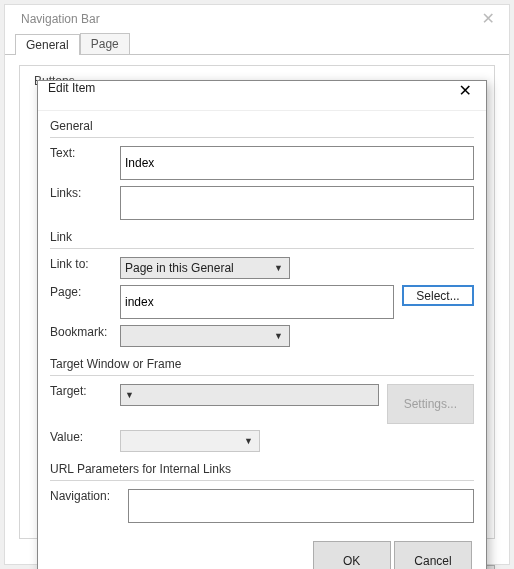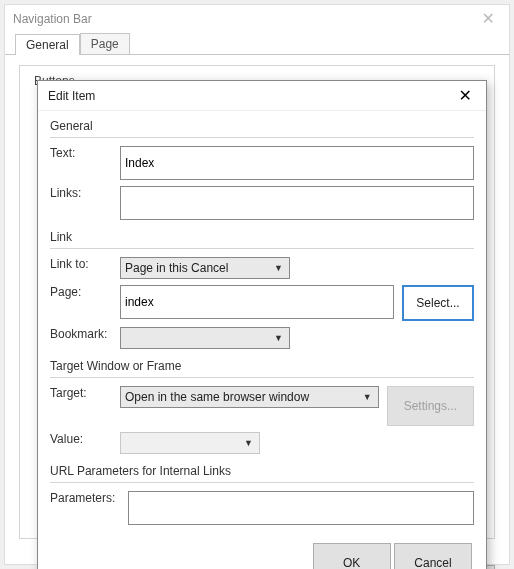--- a/index.html
+++ b/index.html
@@ -1,18 +1,18 @@
 <!DOCTYPE html>
 <html><head>
 <meta charset="utf-8">
 <style>
   * { box-sizing: border-box; font-family: "Segoe UI", Tahoma, sans-serif; font-size: 12px; }
   body { margin:0; background:#f0f0f0; width:514px; height:569px; position:relative; overflow:hidden; }
   .outer-dialog { position:absolute; left:4px; top:4px; width:506px; height:561px; background:#fff; border:1px solid #ddd; }
-  .title-row { display:flex; align-items:center; height:28px; padding:0 8px; }
+  .title-row { display:flex; align-items:center; height:28px; padding:0 8px;margin-left:8px; }
   .title-row .title { color:#888; flex:1; }
   .title-row .close { color:#bbb; font-size:16px; line-height:1; padding:0 6px; }
   .tabs { display:flex; align-items:flex-end; height:22px; padding-left:10px; border-bottom:1px solid #c5c5c5; }
   .tab { padding:3px 10px 3px; border:1px solid #c5c5c5; border-bottom:none; background:#fff; margin-right:0; position:relative; top:1px; color:#333;}
   .tab.inactive { background:#f5f5f5; color:#555; top:0; }
   .body-pad { padding:10px 14px 8px; }
   .group { border:1px solid #d5d5d5; padding:8px 10px 10px; margin-bottom:12px; }
   .group-title { color:#444; margin-top:-16px; background:#fff; display:inline-block; padding:0 4px; }
   .button-row { text-align:right; padding:6px 14px 4px; }
   button.win { background:#e1e1e1; border:1px solid #adadad; height:40px; padding:0 16px; min-width:78px; color:#222;}
@@ -21,28 +21,28 @@
   .row .lbl { width:70px; color:#333; }
   .row .field { flex:1; display:flex; gap:8px; }
   input[type=text] { border:1px solid #888; height:34px; padding:1px 4px; background:#fff; width:100%; }
   .select { border:1px solid #888; height:22px; padding:1px 6px 1px 4px; background:#e9e9e9; display:flex; align-items:center; justify-content:space-between; gap:6px; color:#222;}
   .select.disabled { color:#888; background:#f0f0f0; border-color:#c8c8c8;}
   .chev { font-size:9px; color:#333; }
   .inner-dialog {
     position:absolute; left:37px; top:80px; width:450px; background:#fff;
     border:1px solid #888; box-shadow:3px 3px 10px rgba(0,0,0,.25);
   }
-  .inner-title { display:flex; align-items:center; height:30px; padding:0 10px; border-bottom:1px solid #eee;}
+  .inner-title { display:flex; align-items:flex-start; height:30px; padding:0 10px; border-bottom:1px solid #eee;}
   .inner-title .t { flex:1; color:#222; }
   .inner-title .x { font-size:16px; padding:0 4px; }
   .inner-body { padding:8px 12px 2px; }
   .section { margin-bottom:10px; }
   .section-title { color:#333; margin-bottom:4px; }
   .hr { border-top:1px solid #d5d5d5; margin:2px 0 8px; }
-  button.select-btn { border:2px solid #3a86d3; background:#fff; height:36px; min-width:72px; color:#222; }
+  button.select-btn { border:2px solid #3a86d3; background:#fff; height:21px; min-width:72px; color:#222; }
   .outer-body-stub { position:relative; height:440px; }
   .stub-letter { position:absolute; left:16px; color:#666; }
 </style>
 </head>
 <body>
 
 <div class="outer-dialog">
   <div class="title-row">
     <span class="title">Navigation Bar</span>
     <span class="close">✕</span>
@@ -93,21 +93,21 @@
       </div>
     </div>
 
     <div class="section">
       <div class="section-title">Link</div>
       <div class="hr"></div>
       <div class="row">
         <span class="lbl">Link to:</span>
         <div class="field">
           <div class="select" style="width:170px">
-            <span>Page in this Cancel</span>
+            <span>Page in this General</span>
             <span class="chev">▼</span>
           </div>
         </div>
       </div>
       <div class="row">
         <span class="lbl">Page:</span>
         <div class="field">
           <input type="text" style="flex: 1 1 0%;" value="index">
           <button class="select-btn">Select...</button>
         </div>
@@ -123,42 +123,41 @@
       </div>
     </div>
 
     <div class="section">
       <div class="section-title">Target Window or Frame</div>
       <div class="hr"></div>
       <div class="row">
         <span class="lbl">Target:</span>
         <div class="field">
           <div class="select" style="flex:1">
-            <span>Open in the same browser window</span>
             <span class="chev">▼</span>
           </div>
           <button class="win" disabled="">Settings...</button>
         </div>
       </div>
       <div class="row">
         <span class="lbl">Value:</span>
         <div class="field">
           <div class="select disabled" style="width:140px">
             <span></span>
             <span class="chev">▼</span>
           </div>
         </div>
       </div>
     </div>
 
     <div class="section">
       <div class="section-title">URL Parameters for Internal Links</div>
       <div class="hr"></div>
       <div class="row">
-        <span class="lbl" style="width:78px">Parameters:</span>
+        <span class="lbl" style="width:78px">Navigation:</span>
         <div class="field">
             <input type="text" value="" style="">
           </div>
       </div>
     </div>
 
   </div>
   <div class="button-row">
     <button class="win">OK</button>
     <button class="win">Cancel</button>

